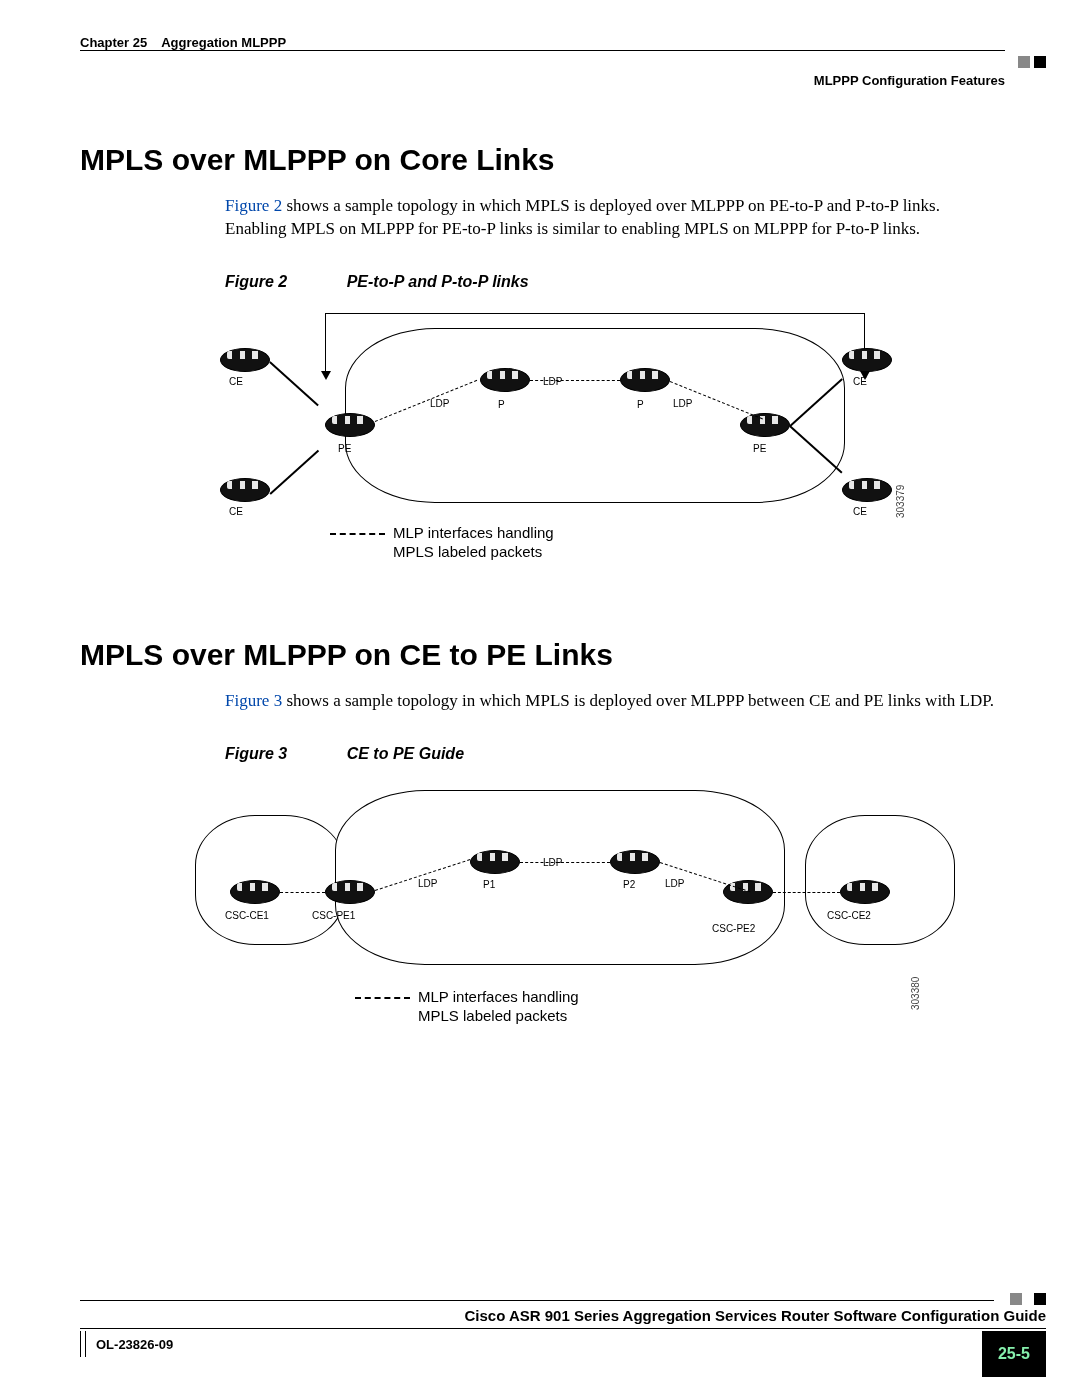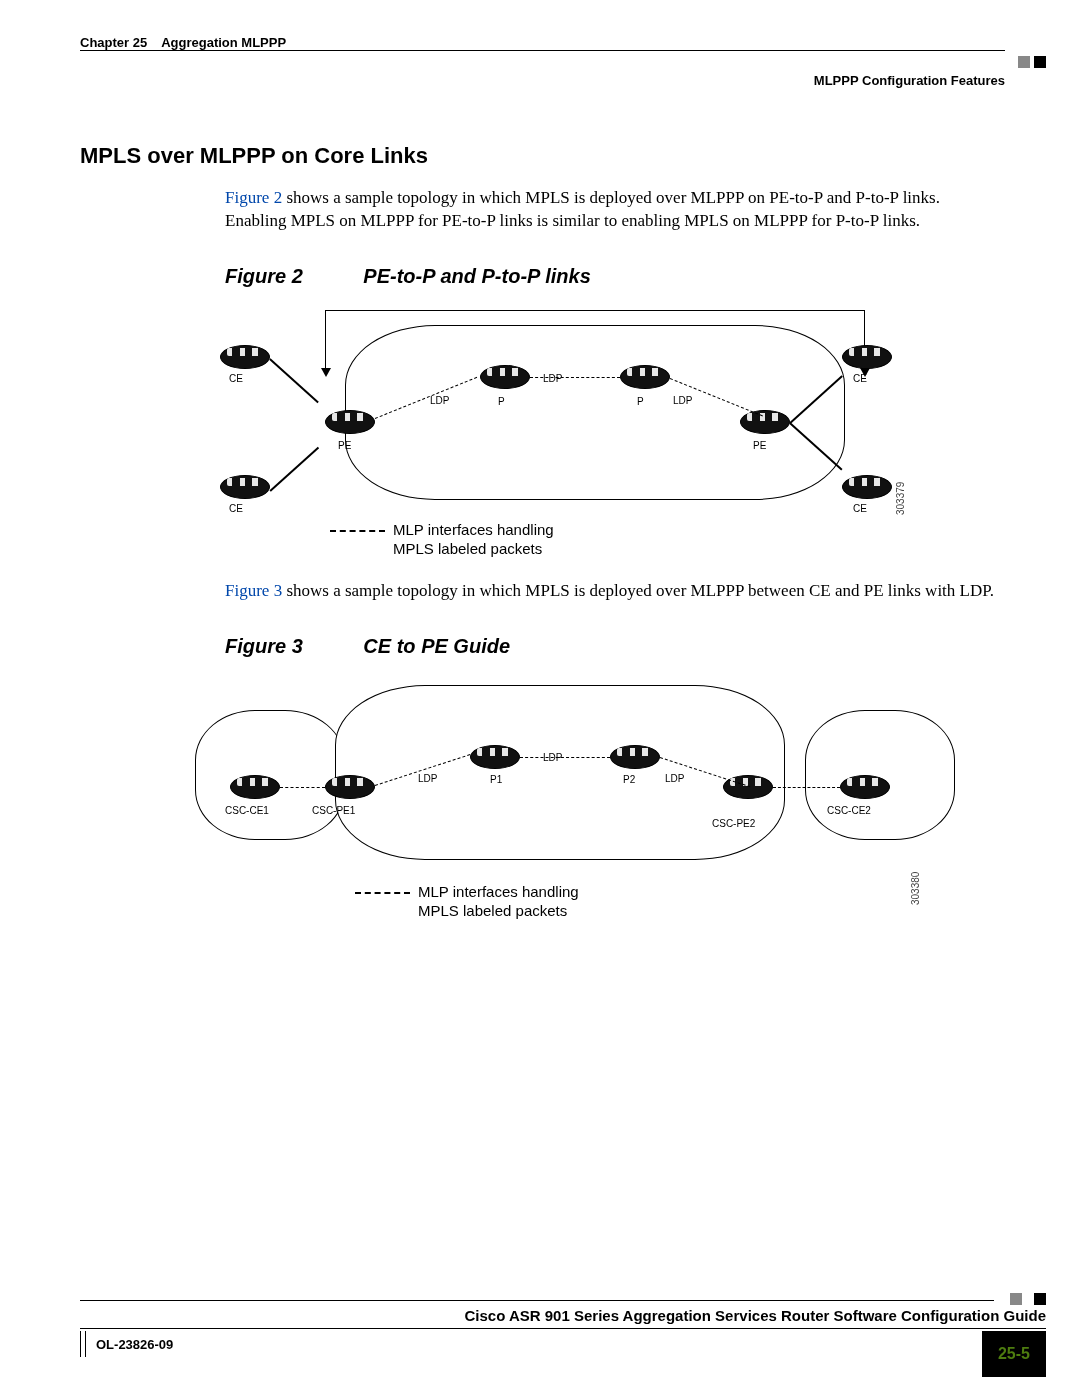--- a/index.html
+++ b/index.html
@@ -41,34 +41,34 @@
     background: #000;
   }
   .marker-light {
     width: 12px;
     height: 12px;
     background: #888;
   }
   .content { padding: 0 80px; }
   .section-heading {
     font-family: Arial, sans-serif;
-    font-size: 22px;
+    font-size: 30px;
     font-weight: bold;
     margin-top: 55px;
     margin-bottom: 18px;
   }
   .body-text {
     font-size: 17px;
     line-height: 1.35;
     margin-left: 145px;
   }
   .link-blue { color: #0047ab; }
   .figure-caption {
     font-family: Arial, sans-serif;
-    font-size: 20px;
+    font-size: 16px;
     font-weight: bold;
     font-style: italic;
     margin: 32px 0 12px 145px;
   }
   .figure-caption .fignum { margin-right: 55px; }
   .diagram-area {
     margin-left: 145px;
     position: relative;
   }
   .diagram1 { height: 280px; width: 760px; }
@@ -151,21 +151,21 @@
     gap: 10px;
   }
   .footer-dashes {
     width: 6px;
     height: 26px;
     border-left: 1.5px solid #000;
     border-right: 1.5px solid #000;
   }
   .page-badge {
     background: #000;
-    color: #4d7c0f;
+    color: #86efac;
     font-family: Arial, sans-serif;
     font-weight: bold;
     font-size: 16px;
     padding: 14px 16px;
     display: flex;
     align-items: center;
     gap: 6px;
   }
   .footer-seg {
     display:flex; align-items:flex-end; gap:8px;
@@ -270,41 +270,42 @@
     <div class="router-lbl" style="left:448px; top:95px;">LDP</div>
 
     <div class="legend-line" style="left:105px; top:230px;"></div>
     <div class="legend-text" style="left:168px; top:220px;">
       <span>MLP interfaces handling</span><br>
       <span>MPLS labeled packets</span>
     </div>
     <div class="side-id" style="left:670px; top:215px;">303379</div>
   </div>
 
+  <h2 class="section-heading">MPLS over MLPPP on CE to PE Links</h2>
   <p class="body-text">
     <span class="link-blue">Figure 3</span><span> shows a sample topology in which MPLS is deployed over MLPPP between CE and PE links with LDP.</span>
   </p>
   <p class="figure-caption">
     <span class="fignum">Figure 3</span>
     <span>CE to PE Guide</span>
   </p>
 
   <div class="diagram-area diagram2">
     <div class="cloud" style="left:-30px; top:40px; width:150px; height:130px; border-radius: 60px / 50px;"></div>
     <div class="cloud" style="left:110px; top:15px; width:450px; height:175px; border-radius: 90px / 60px;"></div>
     <div class="cloud" style="left:580px; top:40px; width:150px; height:130px; border-radius: 60px / 50px;"></div>
 
     <div class="router" style="left:5px; top:105px;"></div>
     <div class="router-lbl" style="left:0px; top:135px;">CSC-CE1</div>
 
     <div class="router" style="left:100px; top:105px;"></div>
     <div class="router-lbl" style="left:87px; top:135px;">CSC-PE1</div>
 
     <div class="router" style="left:245px; top:75px;"></div>
-    <div class="router-lbl" style="left:265px; top:104px;text-align:right;">P1</div>
+    <div class="router-lbl" style="left:258px; top:104px;text-align:right;">P1</div>
 
     <div class="router" style="left:385px; top:75px;"></div>
     <div class="router-lbl" style="left:398px; top:104px;">P2</div>
 
     <div class="router" style="left:498px; top:105px;"></div>
     <div class="router-lbl" style="left:487px; top:148px;">CSC-PE2</div>
 
     <div class="router" style="left:615px; top:105px;"></div>
     <div class="router-lbl" style="left:602px; top:135px;">CSC-CE2</div>
 

